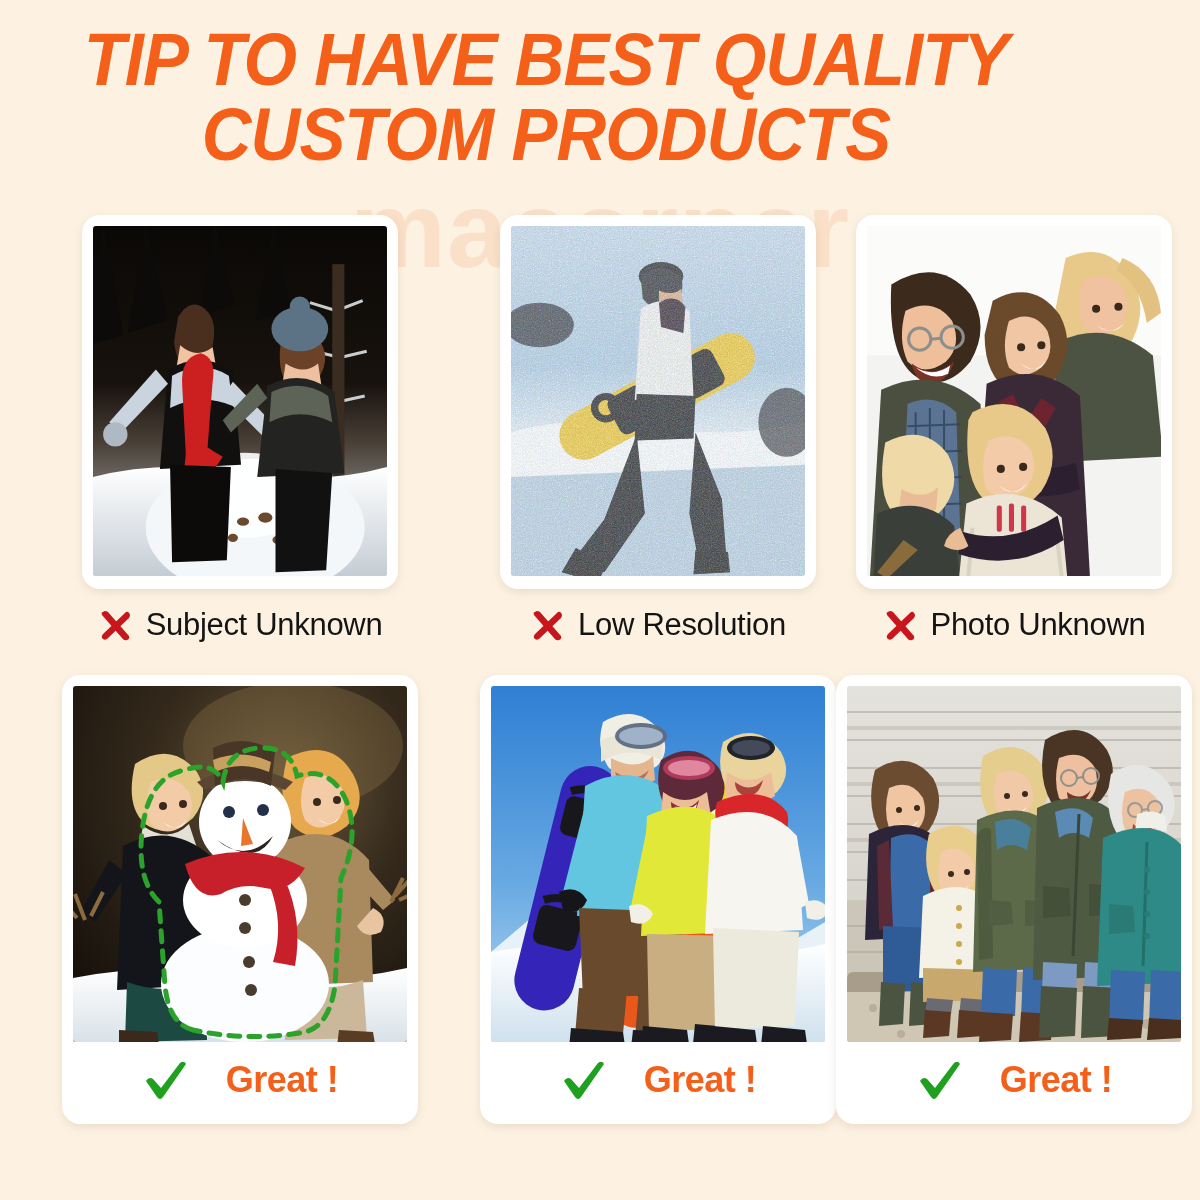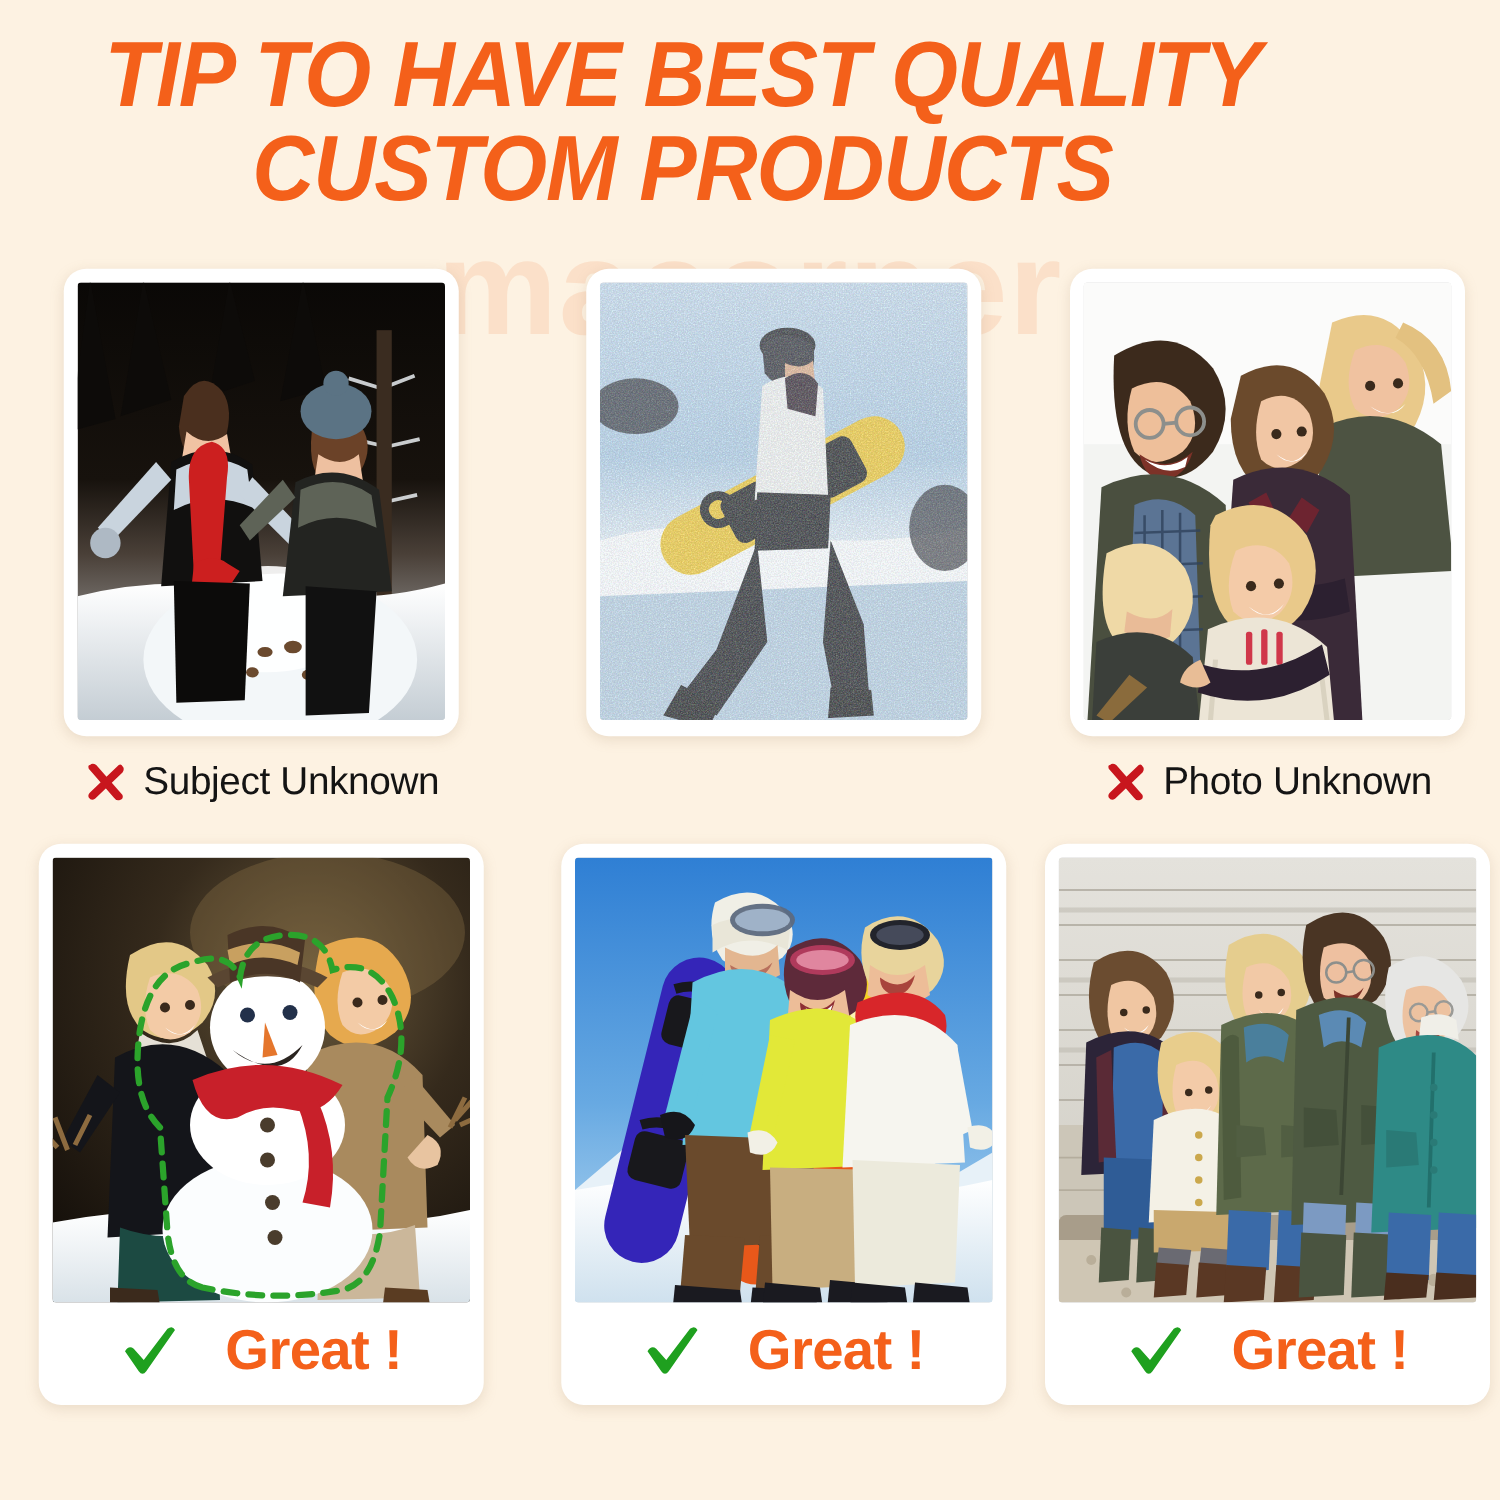--- a/index.html
+++ b/index.html
@@ -54,21 +54,21 @@
   }
 
   
   #grid {
     position: absolute;
     top: 215px;
     left: 0;
     width: 1192px;
     height: 960px;
     display: grid;
-    grid-template-columns: repeat(2, 1fr);
+    grid-template-columns: repeat(1, 1fr);
     grid-template-rows: 452px 8px 470px;
     column-gap: 0px;
     z-index: 2;
   }
 
   .cell { position: relative; display: flex; flex-direction: column; align-items: center; }
   .cell.row-bottom { grid-row: 3; }
 
   
   .card {
@@ -115,21 +115,21 @@
   .good-label {
     display: flex;
     align-items: center;
     justify-content: center;
     gap: 14px;
     width: 100%;
     height: 76px;
     white-space: nowrap;
   }
   .good-label .txt {
-    font-size: 45px;
+    font-size: 36px;
     font-weight: 700;
     color: #F4601A;
     letter-spacing: -0.5px;
     margin-left: 24px;
   }
   .check { width: 46px; height: 46px; flex: 0 0 46px; }
 </style>
 </head>
 <body>
 
@@ -267,20 +267,29 @@
               <path d="M124 208 L92 292 l-26 34 26 18 40 -58 Z" fill="#1a1a20"></path>
               <path d="M182 206 L176 286 l8 42 28 -4 -4 -52 Z" fill="#1a1a20"></path>
               <path d="M64 320 l30 16 -8 18 -36 -10 Z" fill="#111"></path>
               <path d="M182 322 l32 2 2 20 -36 2 Z" fill="#111"></path>
             </g>
           </g>
           <rect width="290" height="350" fill="#9fb6cc" opacity="0.10"></rect>
         </svg>
       </div>
     </div>
+    <div class="bad-label">
+      <span class="xmark">
+        <svg viewBox="0 0 36 36">
+            <path d="M5 5 Q7 3 10 5 L31 29 Q32 32 29 33 Q26 34 24 31 L4 8 Q3 5 5 5 Z" fill="#C8161D"></path>
+            <path d="M31 6 Q33 8 31 11 L9 32 Q6 34 4 31 Q3 29 5 27 L28 5 Q30 4 31 6 Z" fill="#C8161D"></path>
+          </svg>
+      </span>
+      <span class="txt">Low Resolution</span>
+    </div>
   </div>
 
   <div class="cell">
     <div class="card card-top">
       <div class="photo photo-top">
         <svg viewBox="0 0 290 350" preserveAspectRatio="xMidYMid slice">
           <rect width="290" height="350" fill="#f3f4f2"></rect>
           <rect y="0" width="290" height="130" fill="#fbfbfa"></rect>
 
           <g>

